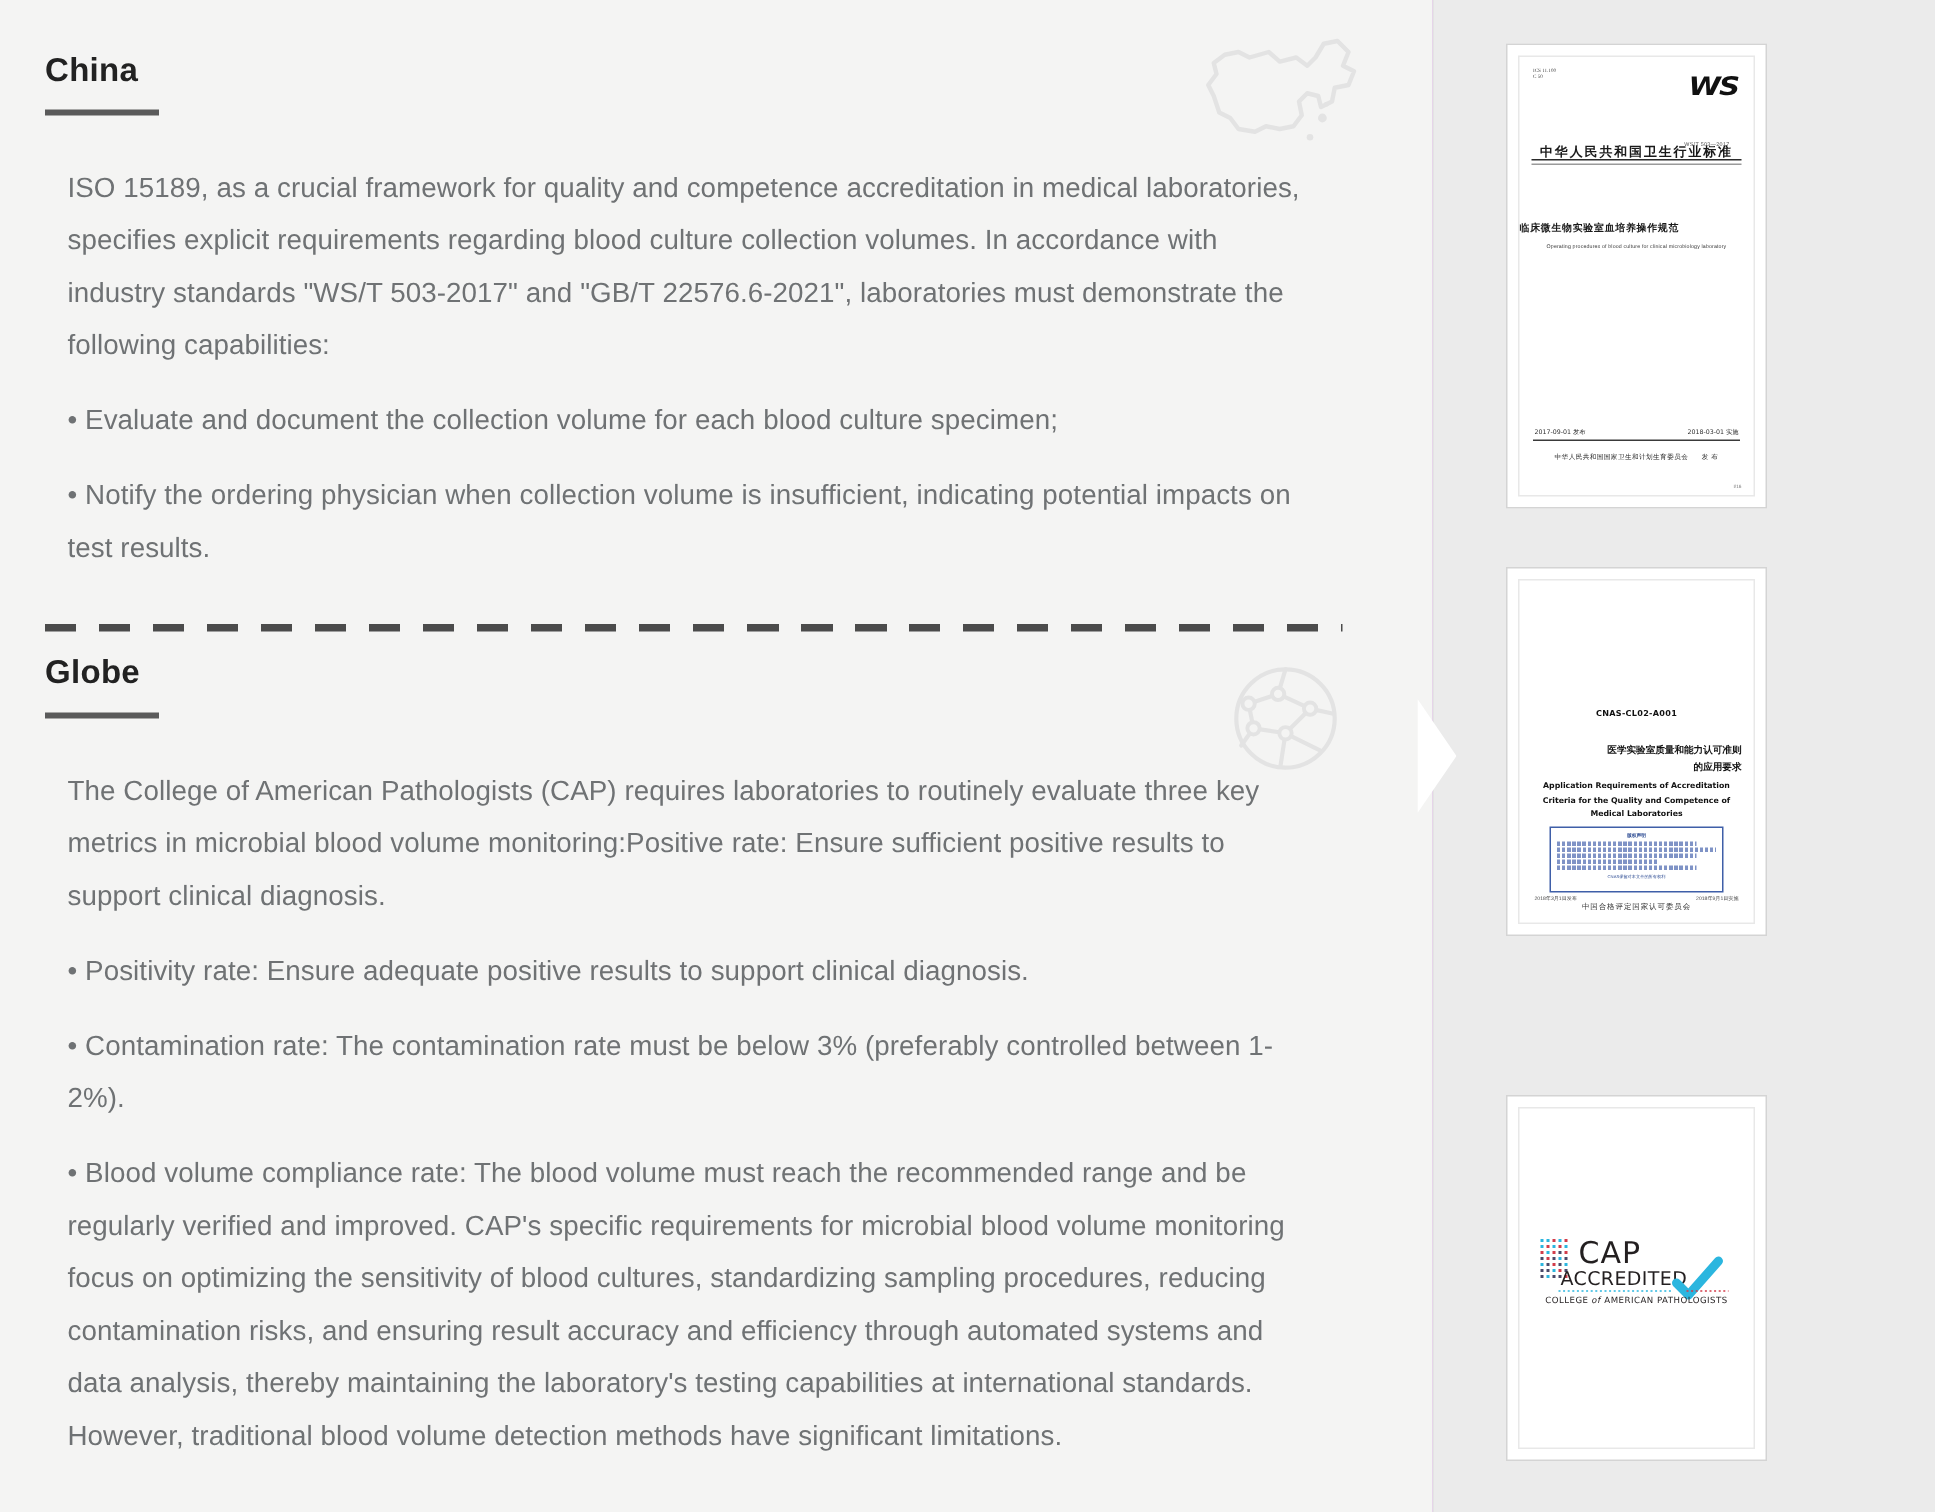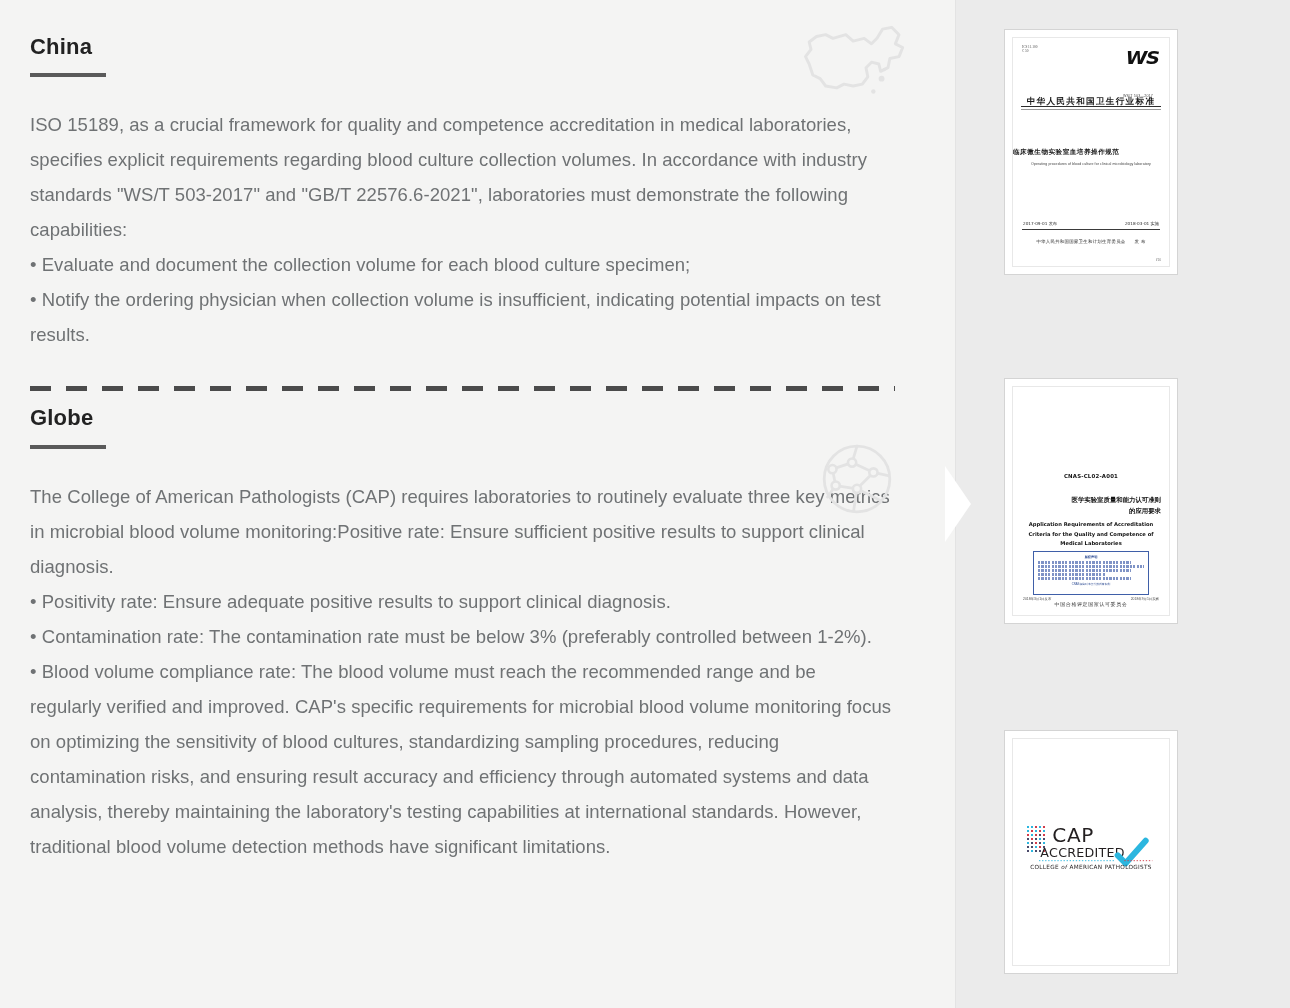--- a/index.html
+++ b/index.html
@@ -59,21 +59,21 @@
 
   .section-body {
     margin-top: 30px;
     font-size: 18.5px;
     line-height: 35px;
     color: #6f7274;
     letter-spacing: 0.05px;
     max-width: 862px;
   }
 
-  .section-body p { margin: 0; }
+  .section-body p { margin: 15px; }
 
   
   .dashed-divider {
     margin: 34px 60px 0 30px;
     height: 5px;
     background-image: repeating-linear-gradient(
       to right,
       #4b4b4b 0px, #4b4b4b 21px,
       rgba(0,0,0,0) 21px, rgba(0,0,0,0) 36px
     );
@@ -119,21 +119,21 @@
 
   .doc-card {
     position: absolute;
     left: 48px;
     width: 174px;
     background: #ffffff;
     border: 1px solid #d4d4d4;
     overflow: hidden;
   }
 
-  .doc-card-1 { top: 29px;  height: 246px; }
+  .doc-card-1 { top: 29px;  height: 310px; }
   .doc-card-2 { top: 378px; height: 246px; }
   .doc-card-3 { top: 730px; height: 244px; }
 
   .doc-inner {
     position: absolute;
     left: 7px; right: 7px; top: 7px; bottom: 7px;
     background: #fff;
     border: 1px solid #e8e8e8;
   }
 

